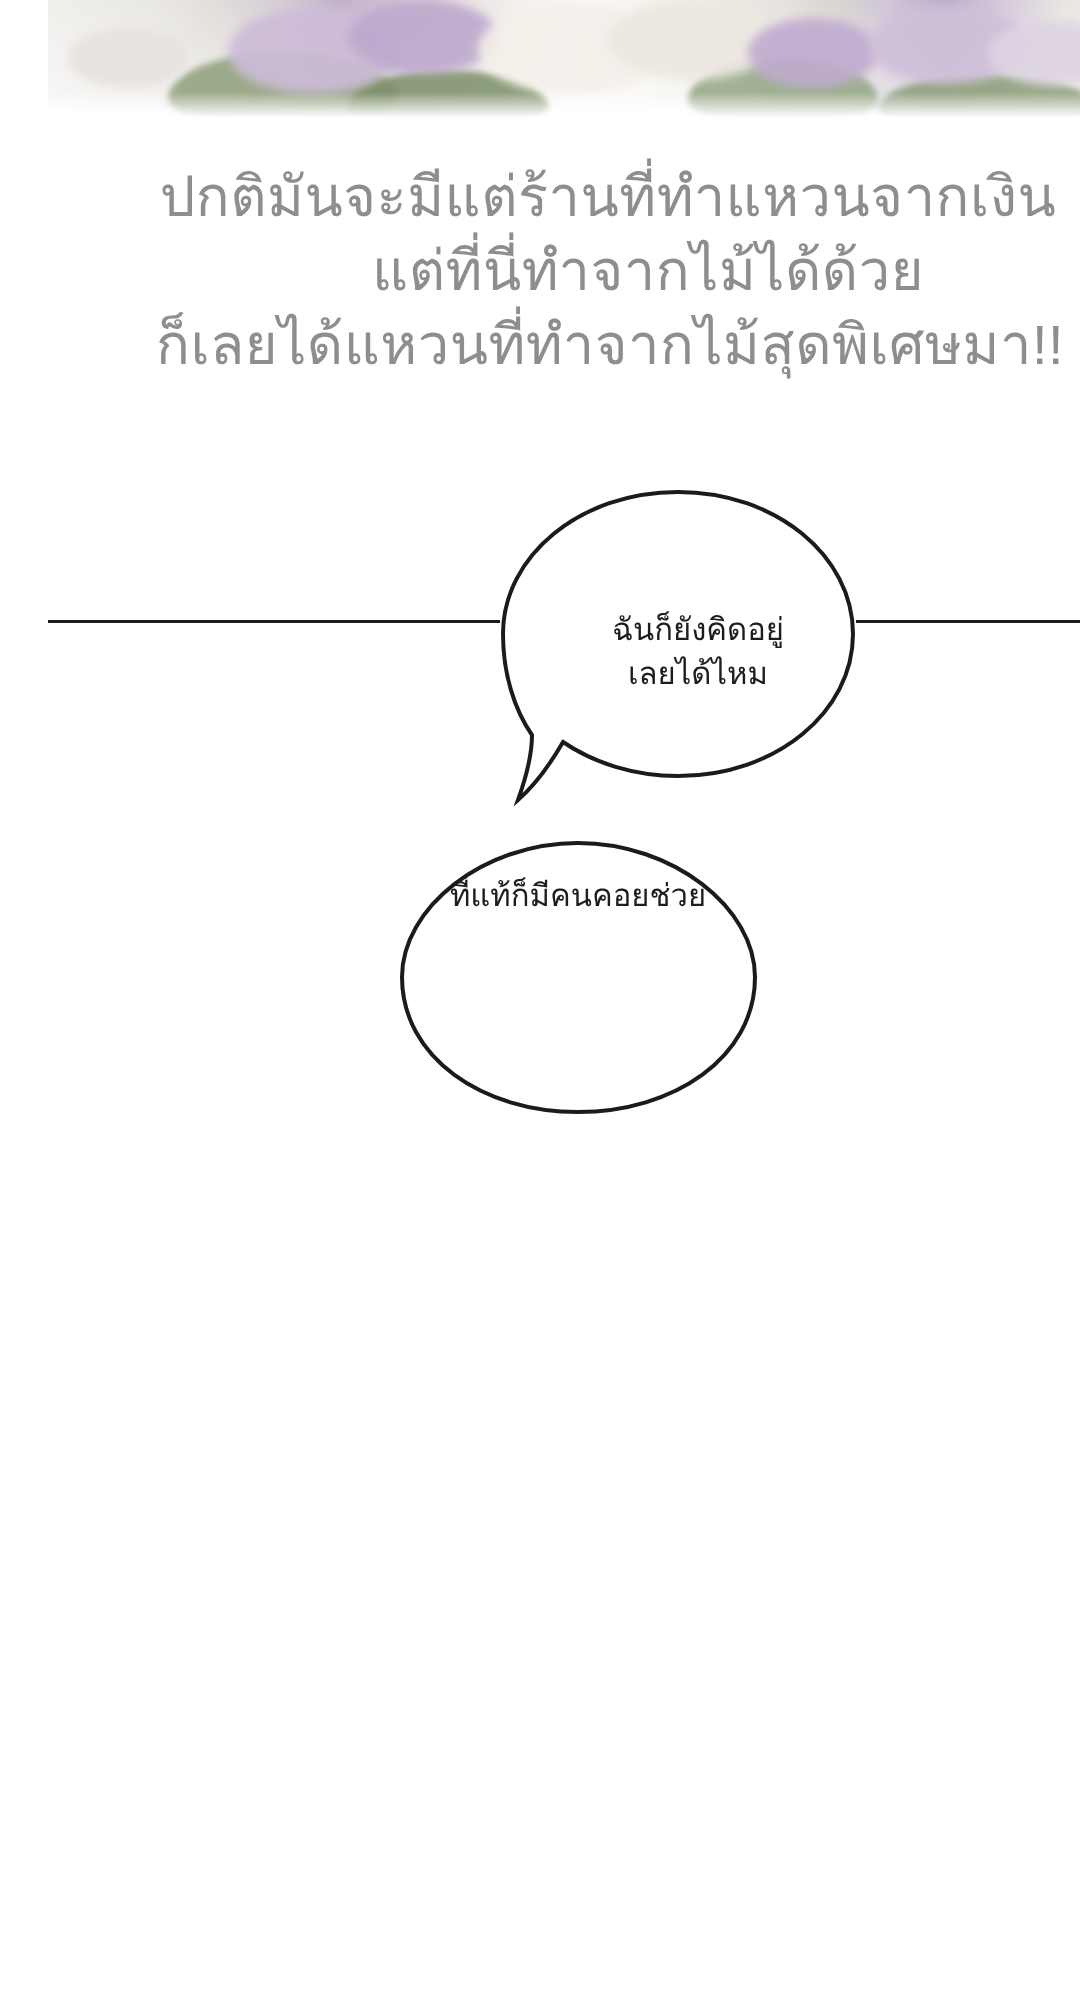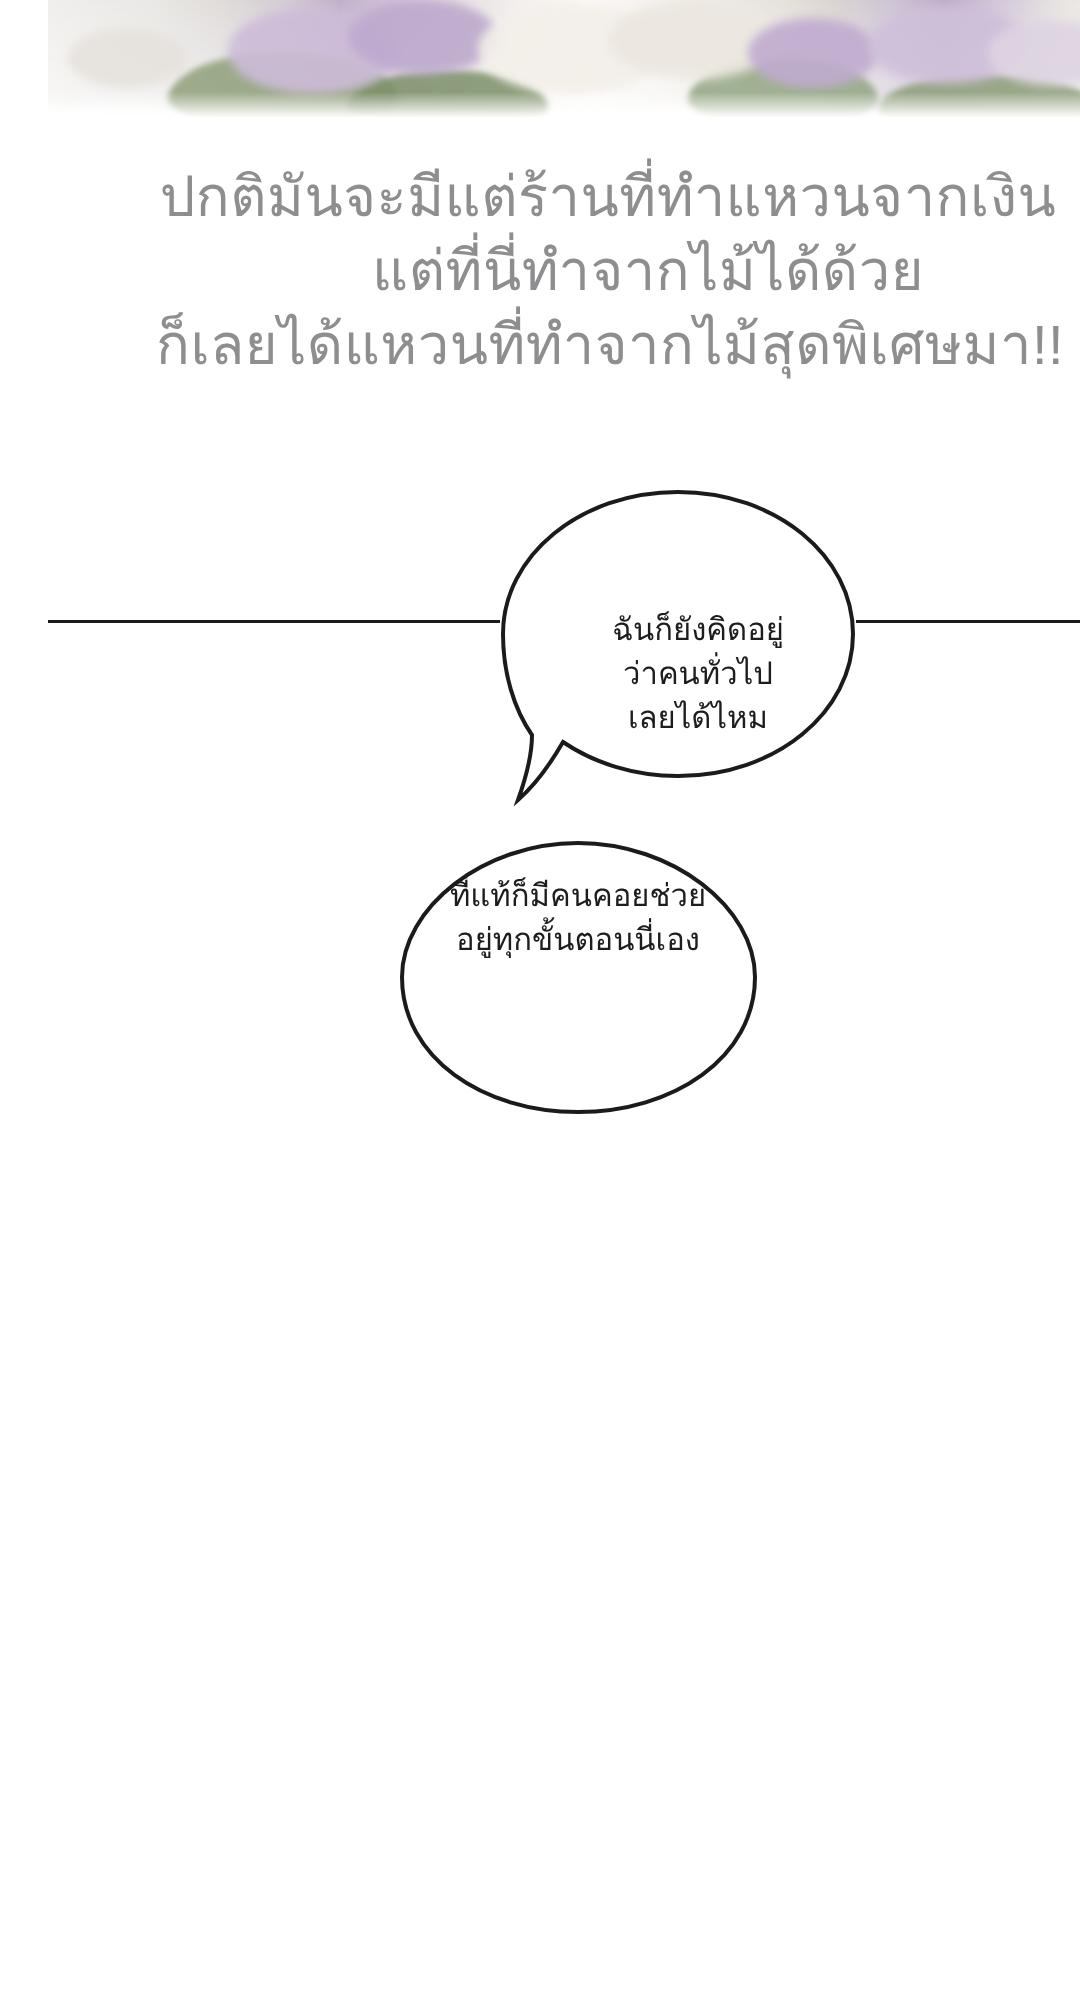--- a/index.html
+++ b/index.html
@@ -179,22 +179,20 @@
              C 805 712 728 776 630 776
              C 586 776 546 763 515 742
              C 500 768 486 786 470 800
              C 480 772 484 754 484 735
              C 466 709 455 673 455 634
              C 455 556 532 492 630 492 Z" fill="#ffffff" stroke="#1b1b1b" stroke-width="4"></path>
   </svg>
 
   <div class="bubble-text top">
     <div>ฉันก็ยังคิดอยู่</div>
-    <div>ว่าคนทั่วไป</div>
     <div>เลยได้ไหม</div>
   </div>
 
   <div class="bubble-text bottom">
     <div>ที่แท้ก็มีคนคอยช่วย</div>
-    <div>อยู่ทุกขั้นตอนนี่เอง</div>
   </div>
 
 </div>
 
 </body></html>

